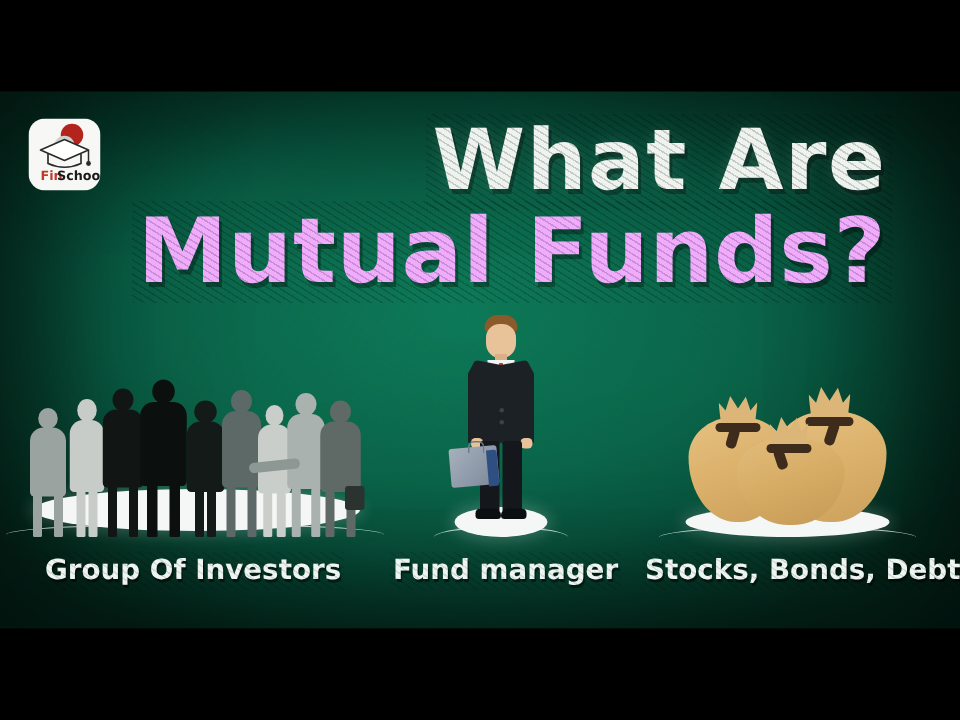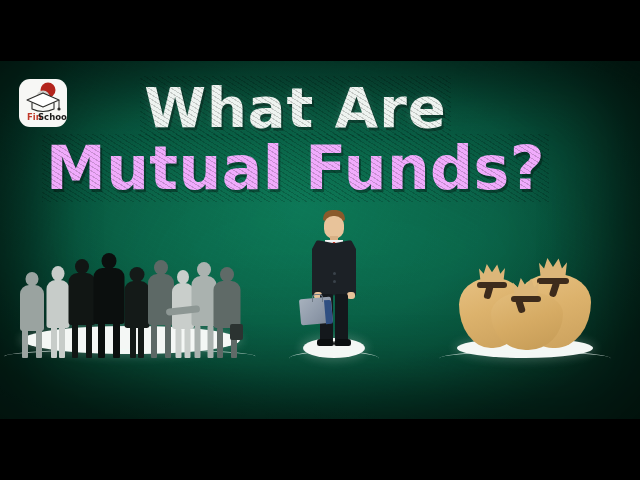--- a/index.html
+++ b/index.html
@@ -30,21 +30,21 @@
       radial-gradient(circle at 18% 30%, rgba(255,255,255,.05) 0 22%, rgba(0,0,0,0) 60%),
       radial-gradient(circle at 82% 72%, rgba(255,255,255,.04) 0 18%, rgba(0,0,0,0) 55%);
     mix-blend-mode:overlay;}
   #board::after{content:"";position:absolute;inset:0;pointer-events:none;
     box-shadow:inset 0 0 70px 26px rgba(0,0,0,.45), inset 0 0 160px 60px rgba(0,0,0,.22);}
 
   
   #logo{position:absolute;left:19px;top:79px;width:48px;height:48px;z-index:25;}
 
   
-  #titleblock{position:absolute;left:0;top:80px;width:591px;text-align:center;z-index:22;}
+  #titleblock{position:absolute;left:0;top:80px;width:591px;text-align:right;z-index:22;}
   .tline{display:block;line-height:1;white-space:nowrap;}
   .t1{font-family:"DejaVu Sans",sans-serif;font-weight:bold;font-size:56px;letter-spacing:1px;
       color:#eef3f0;text-shadow:2px 3px 0 rgba(0,0,0,.30), 0 0 10px rgba(255,255,255,.10);
       position:relative;display:inline-block;}
   .t2{font-family:"DejaVu Sans",sans-serif;font-weight:bold;font-size:60px;letter-spacing:0.5px;
       color:#f0abfc;text-shadow:2px 3px 0 rgba(0,0,0,.32);
       position:relative;display:inline-block;margin-top:2px;}
   
   .t1::after,.t2::after{content:"";position:absolute;inset:-4px;pointer-events:none;
      background:repeating-linear-gradient(32deg, rgba(0,0,0,.30) 0 1px, rgba(0,0,0,0) 1px 4px);
@@ -242,17 +242,22 @@
     <div class="bagneck" style="left:84px;top:6px;width:28px;height:24px;clip-path:polygon(8% 100%,0 20%,18% 44%,30% 0,50% 38%,70% 2%,82% 44%,100% 18%,92% 100%);"></div>
     <div class="bagtie" style="left:82px;top:26px;width:32px;height:6px;border-radius:4px;"></div>
     <div class="bagtie" style="left:96px;top:29px;width:7px;height:16px;transform:rotate(18deg);border-radius:3px;"></div>
 
     <div class="bag" style="left:36px;top:40px;width:72px;height:58px;background:linear-gradient(160deg,#e3bd7c 0%,#d6ab64 50%,#c49a55 100%);"></div>
     <div class="bagneck" style="left:58px;top:26px;width:26px;height:22px;clip-path:polygon(8% 100%,0 20%,18% 44%,30% 0,50% 38%,70% 2%,82% 44%,100% 18%,92% 100%);"></div>
     <div class="bagtie" style="left:56px;top:44px;width:30px;height:6px;border-radius:4px;"></div>
     <div class="bagtie" style="left:62px;top:47px;width:7px;height:14px;transform:rotate(-18deg);border-radius:3px;"></div>
   </div>
 
+  <div id="captions">
+    <div class="cap" id="cap0">Group Of Investors</div>
+    <div class="cap" id="cap1">Fund manager</div>
+    <div class="cap" id="cap2">Stocks, Bonds, Debt</div>
+  </div>
 
   <div class="bar top"></div>
   <div class="bar bottom"></div>
 
 </div>
 
 </body></html>

